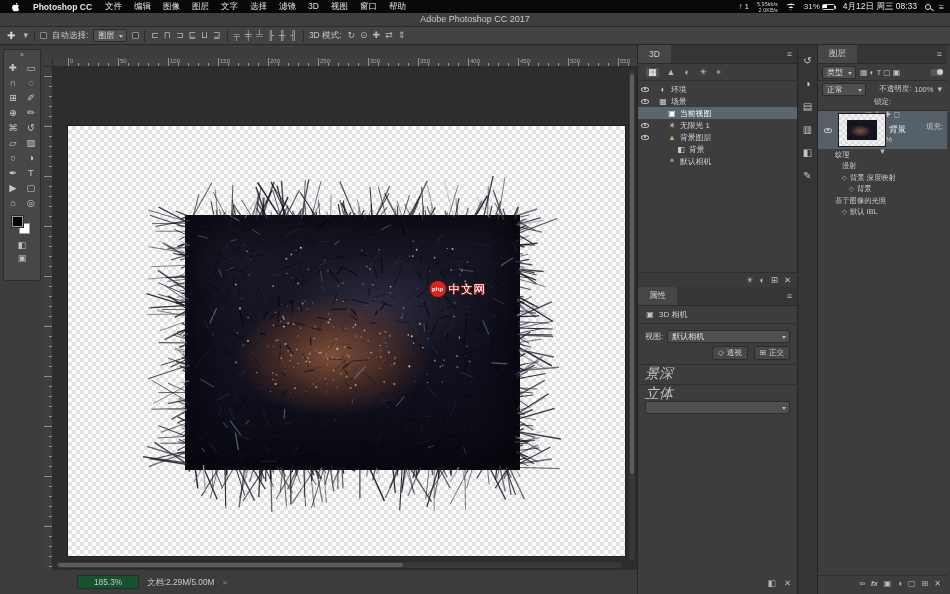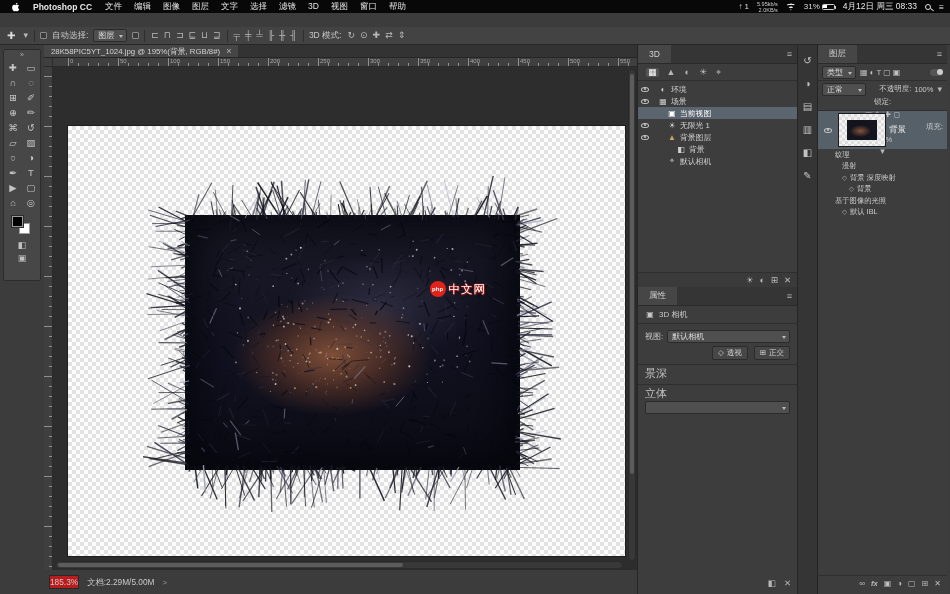--- a/index.html
+++ b/index.html
@@ -64,21 +64,21 @@
   .photo-base{position:absolute;left:0;top:0;width:100%;height:100%;background:radial-gradient(ellipse 135px 82px at 44% 55%,rgba(158,96,62,.78),rgba(110,62,42,.5) 42%,rgba(40,26,32,0) 74%),radial-gradient(ellipse 130px 75px at 58% 36%,rgba(98,94,126,.32),rgba(40,40,62,0) 72%),linear-gradient(175deg,#1b1b28,#111120 55%,#0c0c14);box-shadow:inset 0 0 44px 12px rgba(4,4,9,.85);}
   .spike-svg{position:absolute;left:-42px;top:-42px;pointer-events:none;}
   .wm{position:absolute;left:73%;top:26%;display:flex;align-items:center;gap:3px;z-index:5;}
   .wm-circle{width:16px;height:16px;border-radius:50%;background:#e2231a;color:#fff;font-size:6px;font-weight:bold;display:flex;align-items:center;justify-content:center;}
   .wm-text{color:#fff;font-size:11.5px;font-weight:normal;letter-spacing:1px;text-shadow:0 0 1px #e2231a,0 0 2px #e2231a,1px 1px 0 #8d1410;white-space:nowrap;}
   .vscroll{position:absolute;right:1px;top:2px;width:8px;height:492px;background:#383838;border:1px solid #2a2a2a;border-radius:4px;}
   .vthumb{position:absolute;left:1px;right:1px;top:4px;height:400px;background:#5c5c5c;border-radius:3px;}
   .hscroll{position:absolute;left:2px;bottom:1px;height:8px;width:568px;background:#383838;border:1px solid #2a2a2a;border-radius:4px;}
   .hthumb{position:absolute;top:1px;bottom:1px;left:2px;width:345px;background:#5c5c5c;border-radius:3px;}
   .statusbar{position:absolute;left:44px;top:570px;width:593px;height:24px;background:#3c3c3c;display:flex;align-items:center;gap:8px;padding:0 5px;font-size:8.3px;color:#c8c8c8;}
-  .status-zoom{background:#b91c1c;border:1px solid #292929;padding:1px 0;}
+  .status-zoom{background:#14532d;border:1px solid #292929;padding:1px 16px;margin-left:28px;}
   .status-arrow{color:#9a9a9a;font-size:8px;}
 
   
   .col3d{position:absolute;left:637px;top:45px;width:160px;height:549px;background:#3d3d3d;border-left:1px solid #252525;}
   .phead{height:19px;background:#353535;border-bottom:1px solid #2a2a2a;display:flex;align-items:stretch;}
   .ptab{background:#464646;color:#cfcfcf;font-size:8.5px;padding:0 11px;display:flex;align-items:center;}
   .pmenu{margin-left:auto;color:#b5b5b5;font-size:9px;display:flex;align-items:center;padding:0 5px;}
   .p3d-filter{height:17px;display:flex;align-items:center;gap:7px;padding:0 8px;border-bottom:1px solid #2f2f2f;color:#c2c2c2;font-size:9px;}
   .p3d-filter .on{color:#fff;background:#565656;border-radius:2px;padding:0 2px;}
   .tree{padding-top:2px;}
@@ -90,21 +90,21 @@
   .tglyph{font-size:8px;width:10px;text-align:center;flex:none;}
   .p3d-footer{position:absolute;left:0;top:227px;width:100%;height:15px;border-top:1px solid #2f2f2f;display:flex;align-items:center;justify-content:flex-end;gap:6px;padding:0 6px;color:#bdbdbd;font-size:8.5px;background:#3a3a3a;}
   .props{position:absolute;left:0;top:242px;width:100%;bottom:0;}
   .props-body{position:relative;font-size:8px;color:#c8c8c8;height:calc(100% - 19px);}
   .prow{display:flex;align-items:center;gap:4px;padding:0 7px;}
   .props-title{height:18px;border-bottom:1px solid #2f2f2f;}
   .pdivider{height:1px;background:#2f2f2f;margin:4px 0 2px;}
   .pbtn{display:flex;align-items:center;gap:3px;background:#474747;border:1px solid #2b2b2b;border-radius:2px;padding:1px 5px;font-size:7.5px;color:#d0d0d0;}
   .pfield{background:#4f4f4f;border:1px solid #2b2b2b;border-radius:2px;padding:0 3px;height:12px;font-size:7.5px;color:#ddd;display:inline-flex;align-items:center;gap:2px;}
   .updn{display:inline-flex;flex-direction:column;font-size:4px;line-height:3.5px;color:#aaa;}
-  .sect{padding:0 7px;height:13px;display:flex;align-items:center;color:#c0c0c0;font-size:11px;}
+  .sect{padding:0 7px;height:13px;display:flex;align-items:center;color:#c0c0c0;font-size:14px;font-style:italic;}
   .props-footer{position:absolute;bottom:6px;right:6px;display:flex;gap:8px;color:#b5b5b5;font-size:8.5px;}
 
   
   .iconstrip{position:absolute;left:797px;top:45px;width:20px;height:549px;background:#353535;border-left:1px solid #252525;display:flex;flex-direction:column;align-items:center;padding-top:10px;gap:12px;color:#c3c3c3;font-size:10px;}
 
   
   .collayers{position:absolute;left:817px;top:45px;width:130px;height:549px;background:#3d3d3d;border-left:1px solid #252525;}
   .lrow{display:flex;align-items:center;gap:3px;padding:0 4px;color:#c8c8c8;}
   .lfilter{height:17px;border-bottom:1px solid #2f2f2f;font-size:7.5px;gap:2px;}
   .lficons{display:flex;gap:2px;margin-left:2px;font-size:8px;color:#c0c0c0;}
@@ -161,20 +161,23 @@
           <span class="batt">
             <i></i>
           </span>
         </span>
       <span>4月12日 周三  08:33</span>
       <span class="mag"></span>
       <span>≡</span>
     </div>
   </div>
 
+  <div class="titlebar">
+    <span>Adobe Photoshop CC 2017</span>
+  </div>
 
   <div class="optionsbar">
     <span class="opt-toolicon">✚</span>
     <span class="oicon">▾</span>
     <span class="sep"></span>
     <span class="chk"></span>
     <span class="olabel">自动选择:</span>
     <span class="ps-select">图层</span>
     <span class="chk"></span>
     <span class="sep"></span>
@@ -235,26 +238,20 @@
         <span class="sw-bg"></span>
         <span class="sw-fg"></span>
       </div>
       <div class="tool-extra" id="tool-extra">
           <span>◧</span>
           <span>▣</span>
         </div>
     </div>
   </div>
 
-  <div class="tabbar">
-    <div class="doc-tab">
-      <span>28K58PIC5YT_1024.jpg @ 195%(背景, RGB/8#)</span>
-      <span class="tab-close">×</span>
-    </div>
-  </div>
 
   <div class="ruler-corner"></div>
   <div class="ruler-h" id="ruler-h">
       <div class="tick-h" style="left: 15px; height: 8px;"></div>
       <div class="tick-h" style="left: 25px; height: 3px;"></div>
       <div class="tick-h" style="left: 35px; height: 3px;"></div>
       <div class="tick-h" style="left: 45px; height: 3px;"></div>
       <div class="tick-h" style="left: 55px; height: 3px;"></div>
       <div class="tick-h" style="left: 65px; height: 8px;"></div>
       <div class="tick-h" style="left: 75px; height: 3px;"></div>

